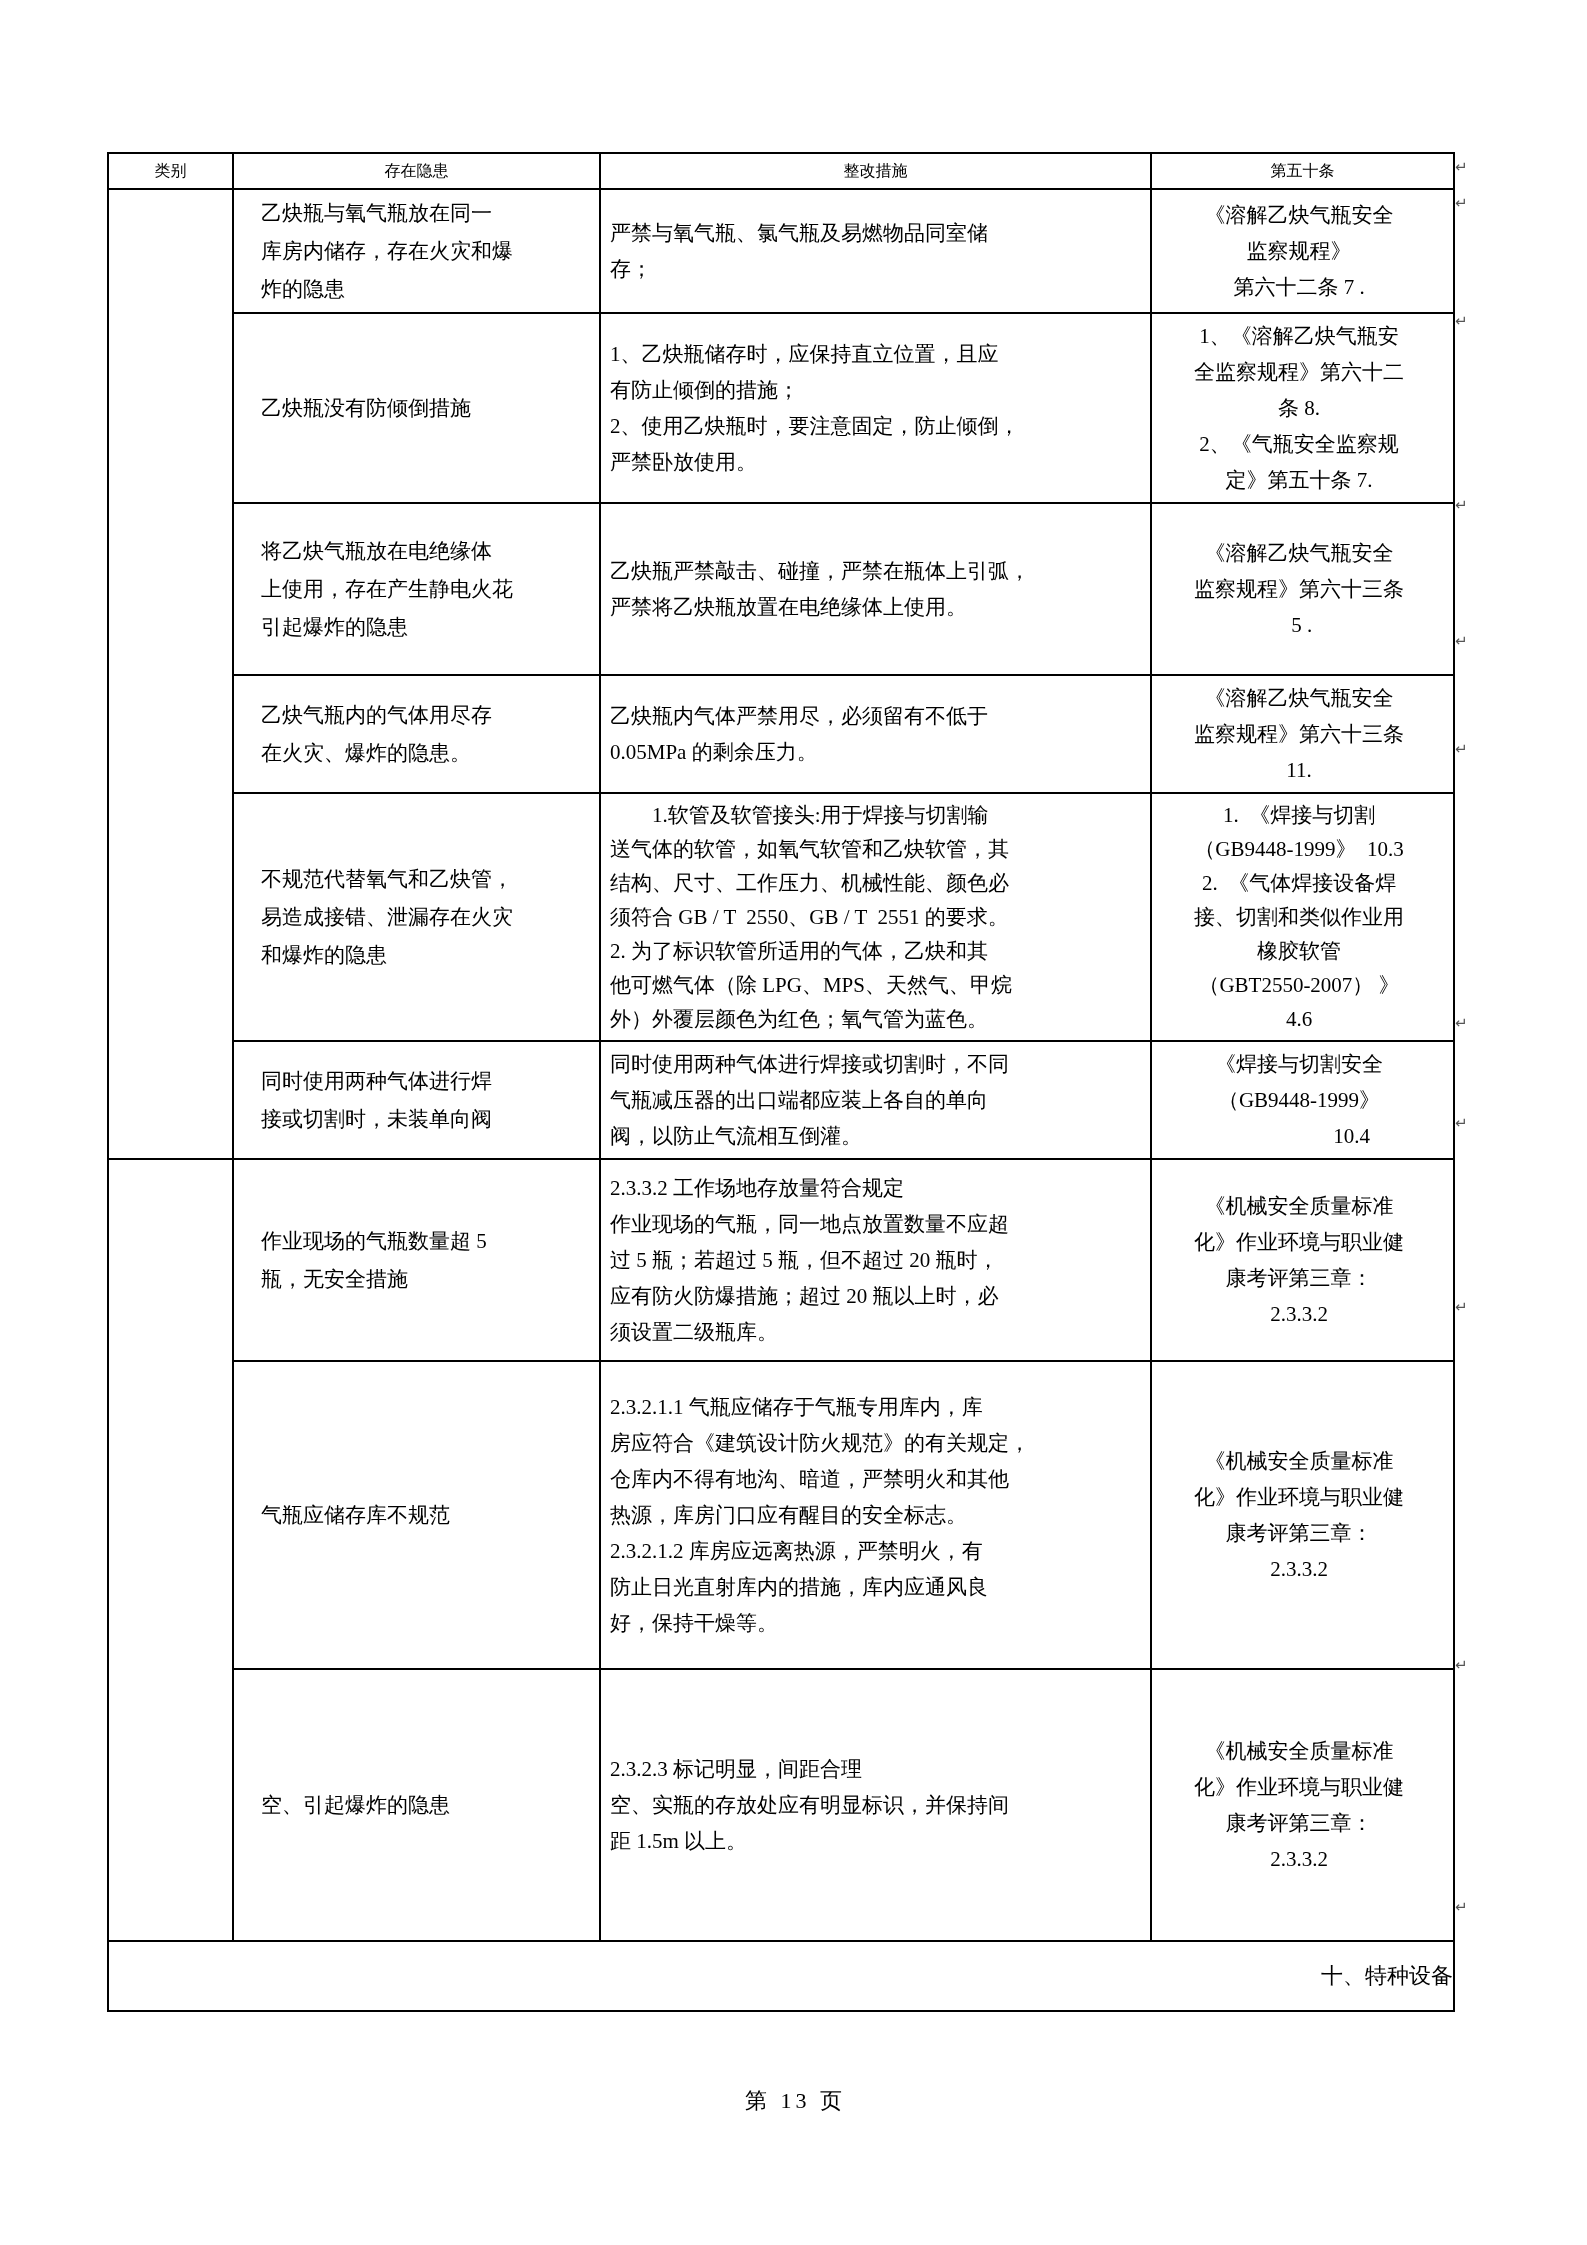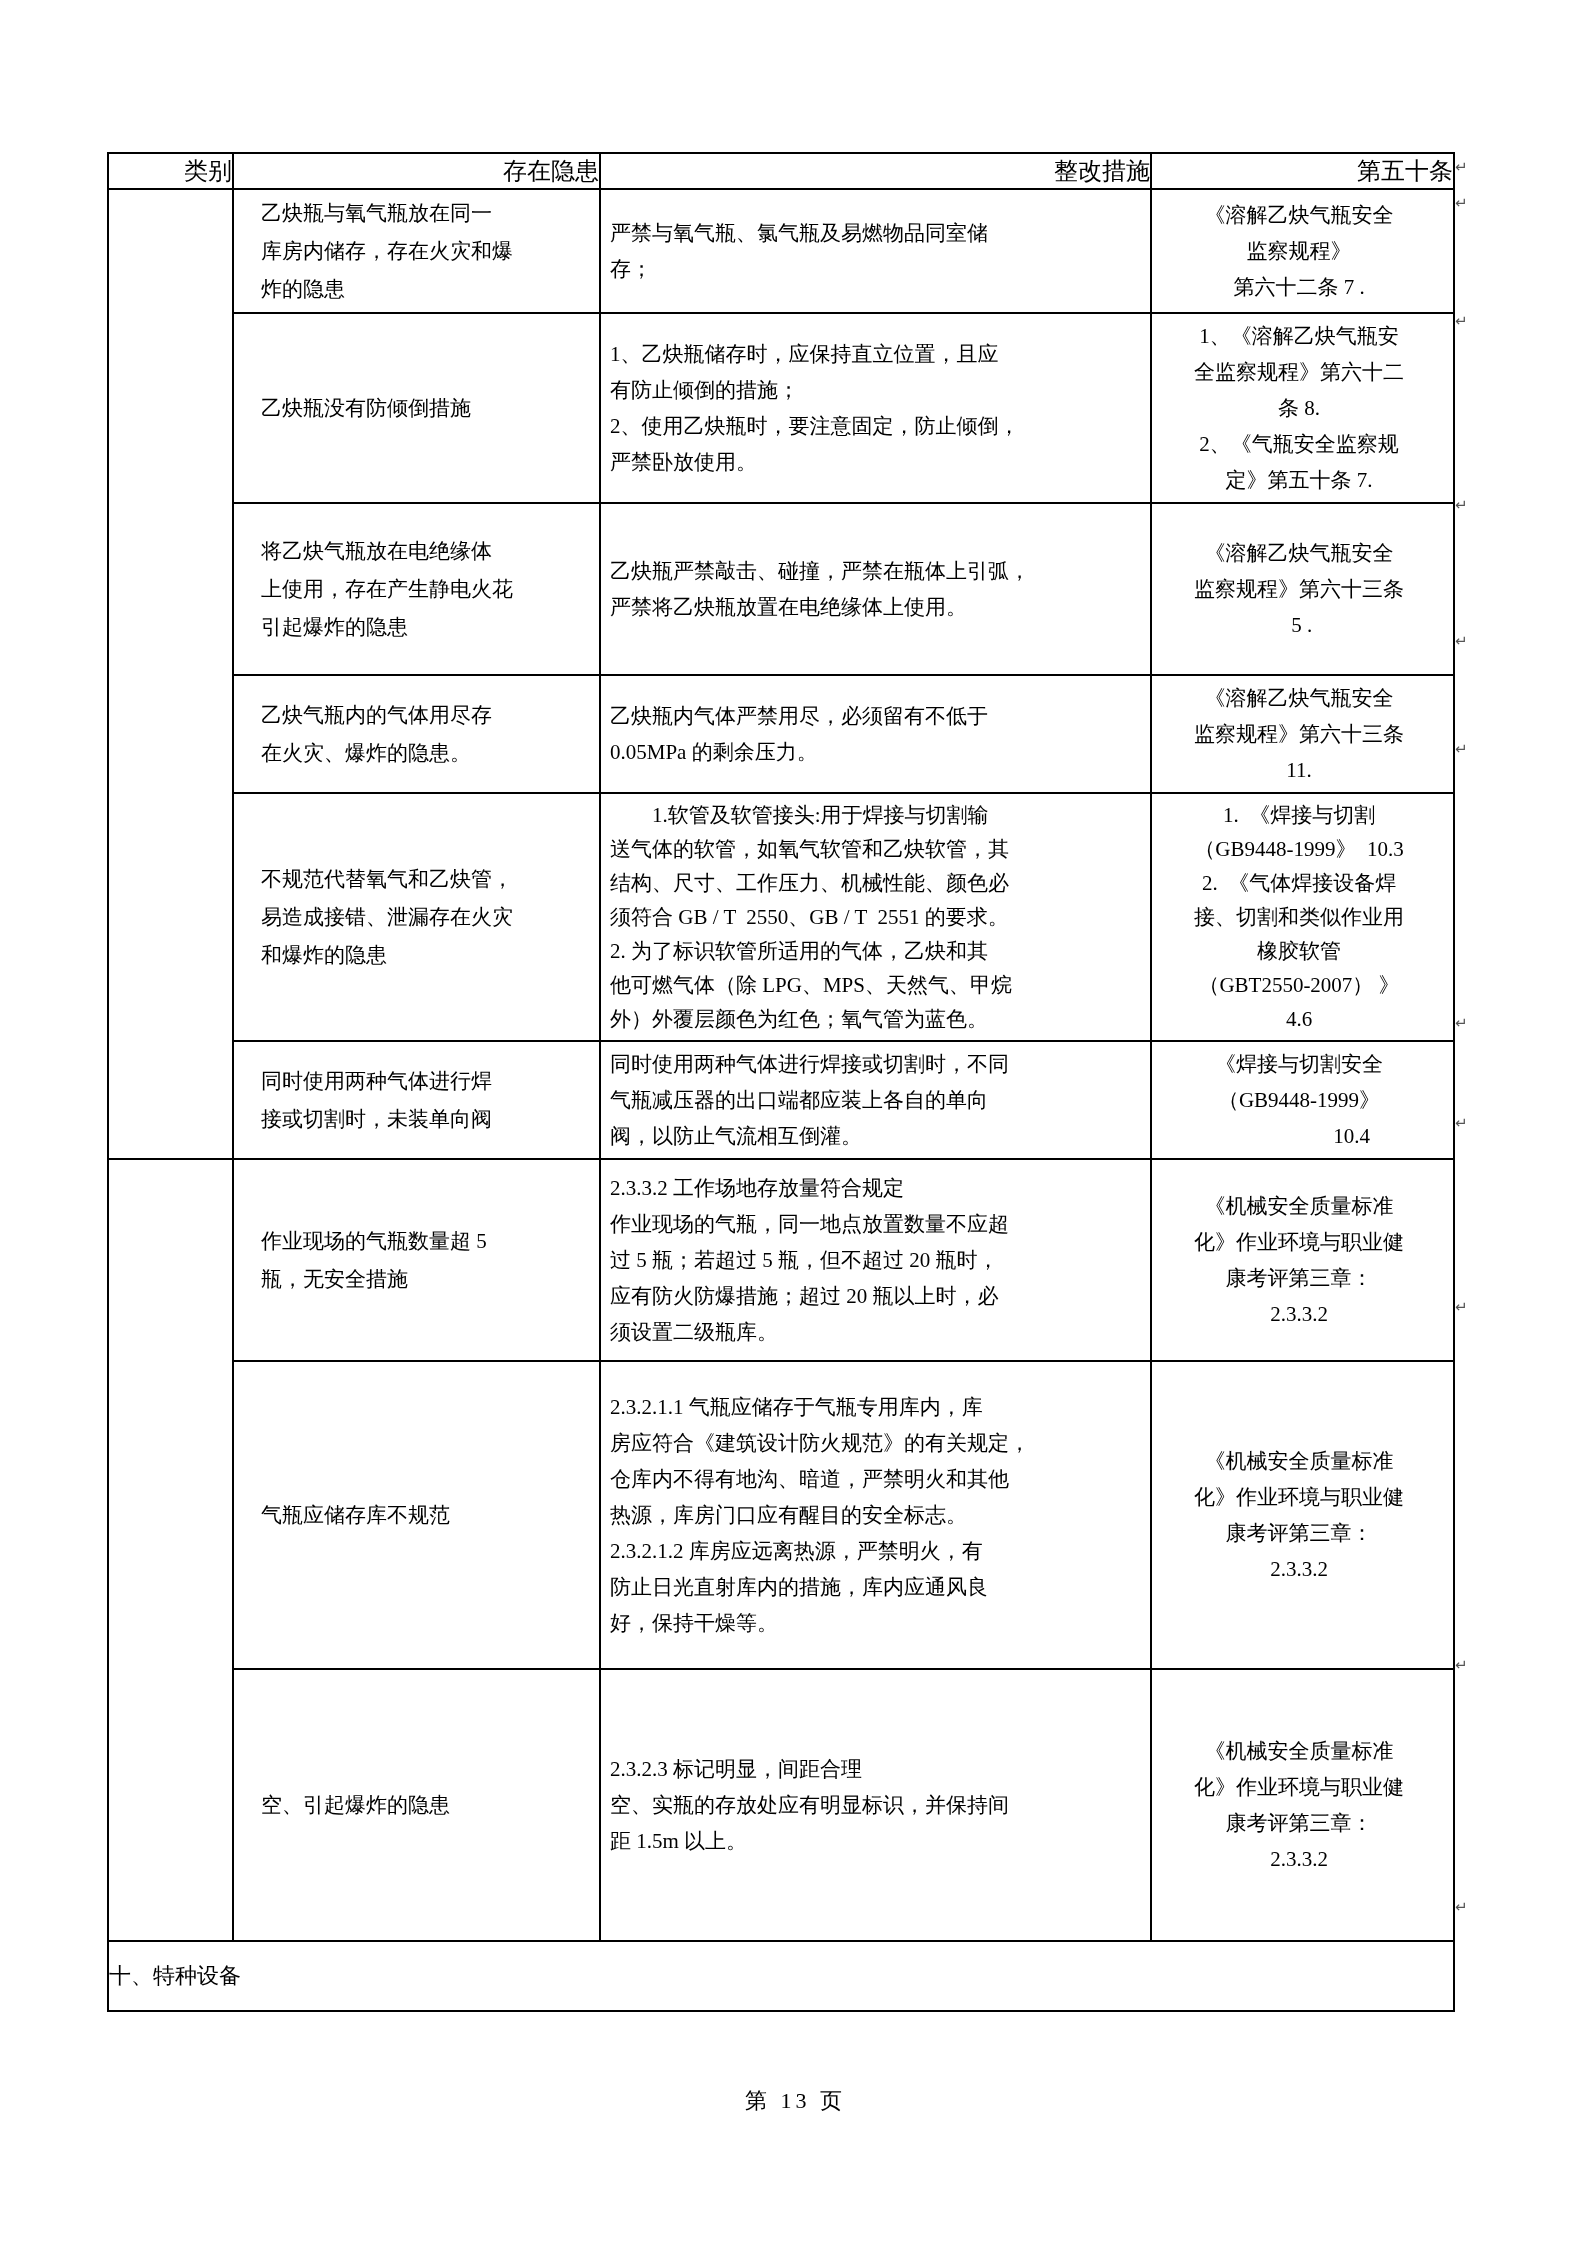--- a/index.html
+++ b/index.html
@@ -16,29 +16,29 @@
   }
   .doc-table th,.doc-table td{
     border:2px solid #000;
     font-weight:normal;
     font-size:21px;
     vertical-align:middle;
     padding:0;
     overflow:hidden;
   }
   .doc-table thead th{
-    height:34px;text-align:right;font-size:24px;
+    height:34px;text-align:center;font-size:16px;
   }
   .cell{white-space:pre-wrap;display:block;}
   td.hazard .cell{padding:4px 10px 4px 27px;line-height:38px;}
   td.measure .cell{padding:4px 23px 4px 9px;line-height:36px;}
   td.standard .cell{padding:4px 16px 4px 9px;line-height:36px;text-align:center;}
   tr.compact td.measure .cell,
   tr.compact td.standard .cell{line-height:34px;}
-  td.section-cell{text-align:left;font-size:22px;}
+  td.section-cell{text-align:right;font-size:22px;}
   .pmark{
     position:absolute;left:1455px;
     color:#555;font-size:15px;line-height:15px;
     font-family:"DejaVu Sans",sans-serif;
   }
   .page-footer{
     position:absolute;left:2px;top:2086px;width:100%;
     text-align:center;font-size:22px;letter-spacing:4px;
   }
 </style>

